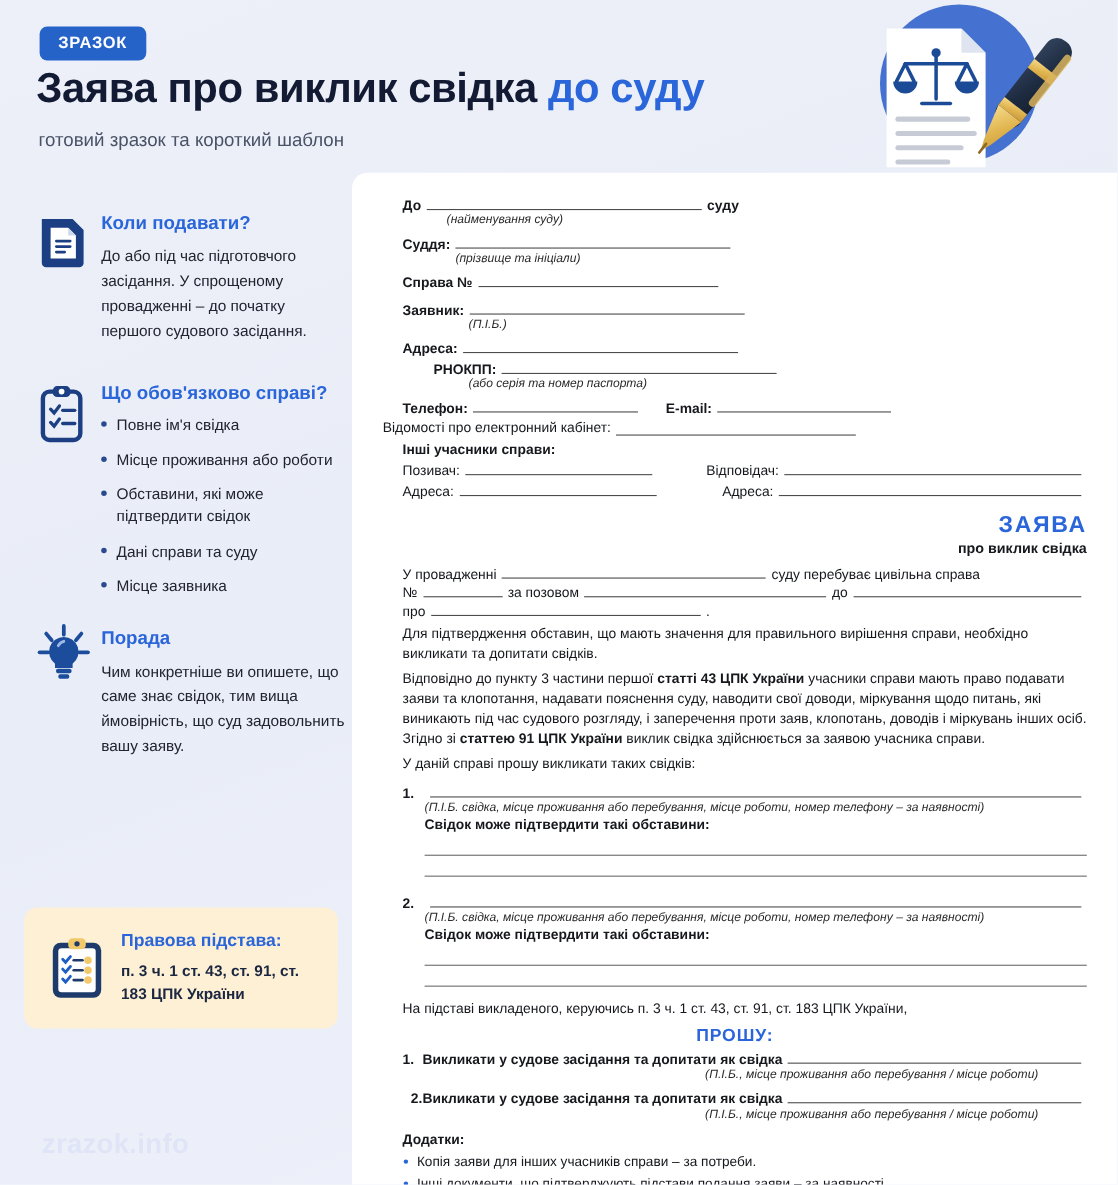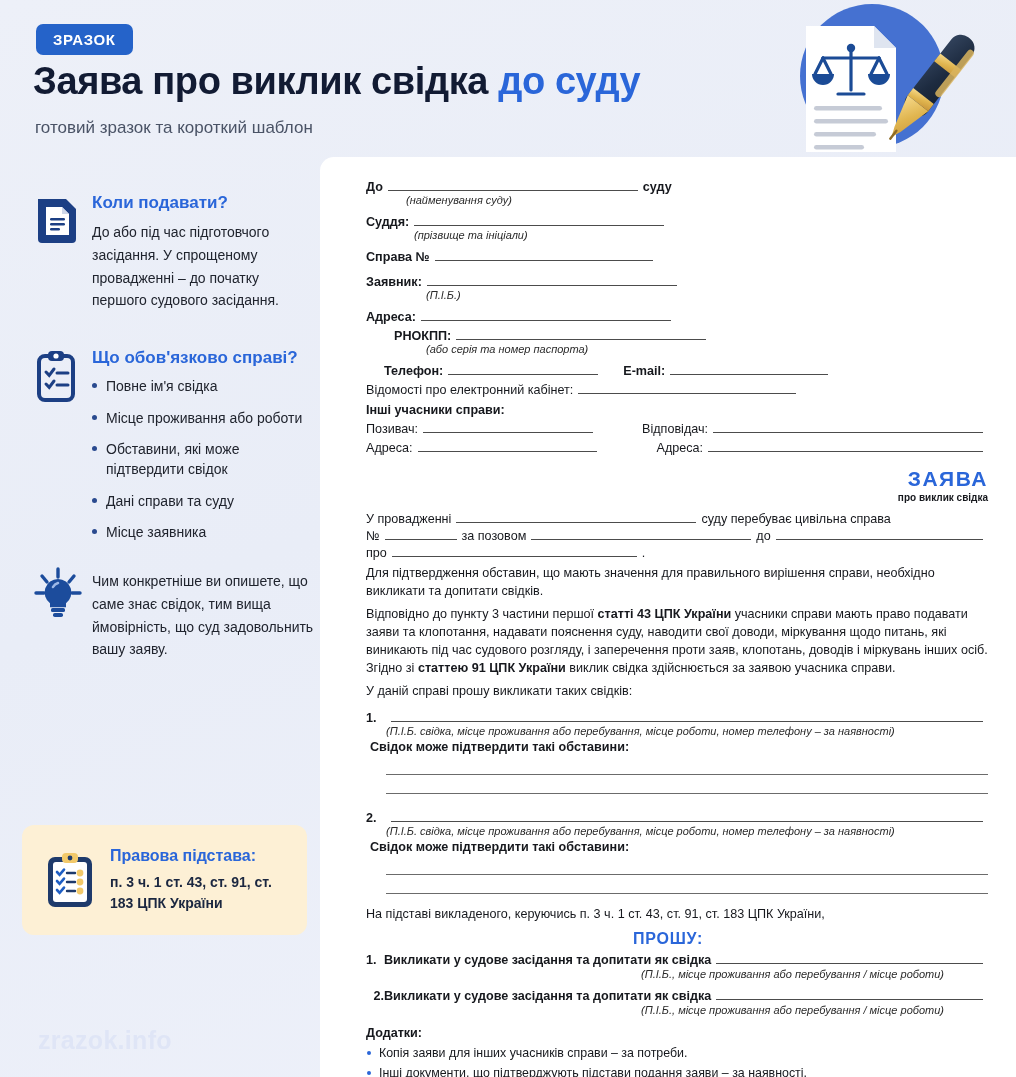--- a/index.html
+++ b/index.html
@@ -197,39 +197,39 @@
     text-align: right;
     margin-top: 12px;
   }
   .app-head .big {
     font-size: 21px;
     font-weight: bold;
     color: #2a66d9;
     letter-spacing: 1.5px;
   }
   .app-head .sub {
-    font-size: 10px;
+    font-size: 13px;
     font-weight: bold;
     color: #16181d;
     margin-top: 1px;
   }
 
   .para {
     font-size: 12.6px;
     line-height: 1.42;
     text-align: left;
     margin-top: 5px;
   }
   .para b { font-weight: bold; }
 
   .wit { margin-top: 9px; }
   .wit-row { display: flex; align-items: baseline; }
   .wit-num { font-weight: bold; width: 20px; flex: 0 0 20px; }
   .wit-hint { margin-left: 20px; }
-  .wit-sub { margin-left: 4px; font-weight: bold; font-size: 12.6px; margin-top: 3px; }
+  .wit-sub { margin-left: 20px; font-weight: bold; font-size: 12.6px; margin-top: 3px; }
   .wit-line {
     margin-left: 20px;
     border-bottom: 1.3px solid #6b6b6b;
     height: 13px;
   }
 
   .proshu {
     text-align: center;
     font-size: 16px;
     font-weight: bold;
@@ -389,20 +389,21 @@
             <line x1="42" y1="10" x2="37" y2="16"></line>
             <line x1="4" y1="27" x2="12" y2="27"></line>
             <line x1="48" y1="27" x2="40" y2="27"></line>
           </g>
           <path d="M26 13 a13.5 13.5 0 0 1 8 24.3 v4 h-16 v-4 A13.5 13.5 0 0 1 26 13 Z" fill="#1c4c9c"></path>
           <path d="M21 21 a8 8 0 0 1 5-4" stroke="#9db8e6" stroke-width="2.6" fill="none" stroke-linecap="round"></path>
           <rect x="19" y="42" width="14" height="4" rx="1.6" fill="#1c4c9c"></rect>
           <rect x="21" y="47" width="10" height="4" rx="1.8" fill="#1c4c9c"></rect>
         </svg>
       </div>
+      <div class="sb-title">Порада</div>
       <div class="sb-text">Чим конкретніше ви опишете, що саме знає свідок, тим вища ймовірність, що суд задовольнить вашу заяву.</div>
     </div>
   </div>
 
   <div class="legal">
     <div class="legal-icon">
       <svg width="52" height="60" viewBox="0 0 52 60" xmlns="http://www.w3.org/2000/svg">
         <rect x="4" y="6" width="44" height="50" rx="7" fill="#1e3a6b"></rect>
         <rect x="9" y="11" width="34" height="40" rx="3" fill="#ffffff"></rect>
         <rect x="18" y="2" width="16" height="10" rx="4" fill="#f2c96a"></rect>
@@ -460,28 +461,28 @@
       <span class="lbl">Адреса:</span>
       <span class="fill" style="width:250px;"></span>
     </div>
 
     <div class="row mt4" style="margin-left:18px;padding-left:28px;">
       <span class="lbl">РНОКПП:</span>
       <span class="fill" style="width:250px;"></span>
     </div>
     <div class="hint" style="margin-left:78px;">(або серія та номер паспорта)</div>
 
-    <div class="row mt8" style="margin-left:36px;">
+    <div class="row mt8" style="margin-left:18px;">
       <span class="lbl">Телефон:</span>
       <span class="fill" style="width:150px;"></span>
       <span class="lbl" style="margin-left:20px;">E-mail:</span>
       <span class="fill" style="width:158px;"></span>
     </div>
 
-    <div class="row mt4" style="margin-left:18px;">
+    <div class="row mt4" style="align-items:flex-end;">
       <span class="lbl-n">Відомості про електронний кабінет:</span>
       <span class="fill" style="width:218px;"></span>
     </div>
 
     <div class="mt6" style="margin-left:18px; font-weight:bold;">Інші учасники справи:</div>
 
     <div class="row mt4" style="margin-left:18px;">
       <span class="lbl-n">Позивач:</span>
       <span class="fill" style="width:170px;"></span>
       <span class="lbl-n" style="margin-left:44px;">Відповідач:</span>

